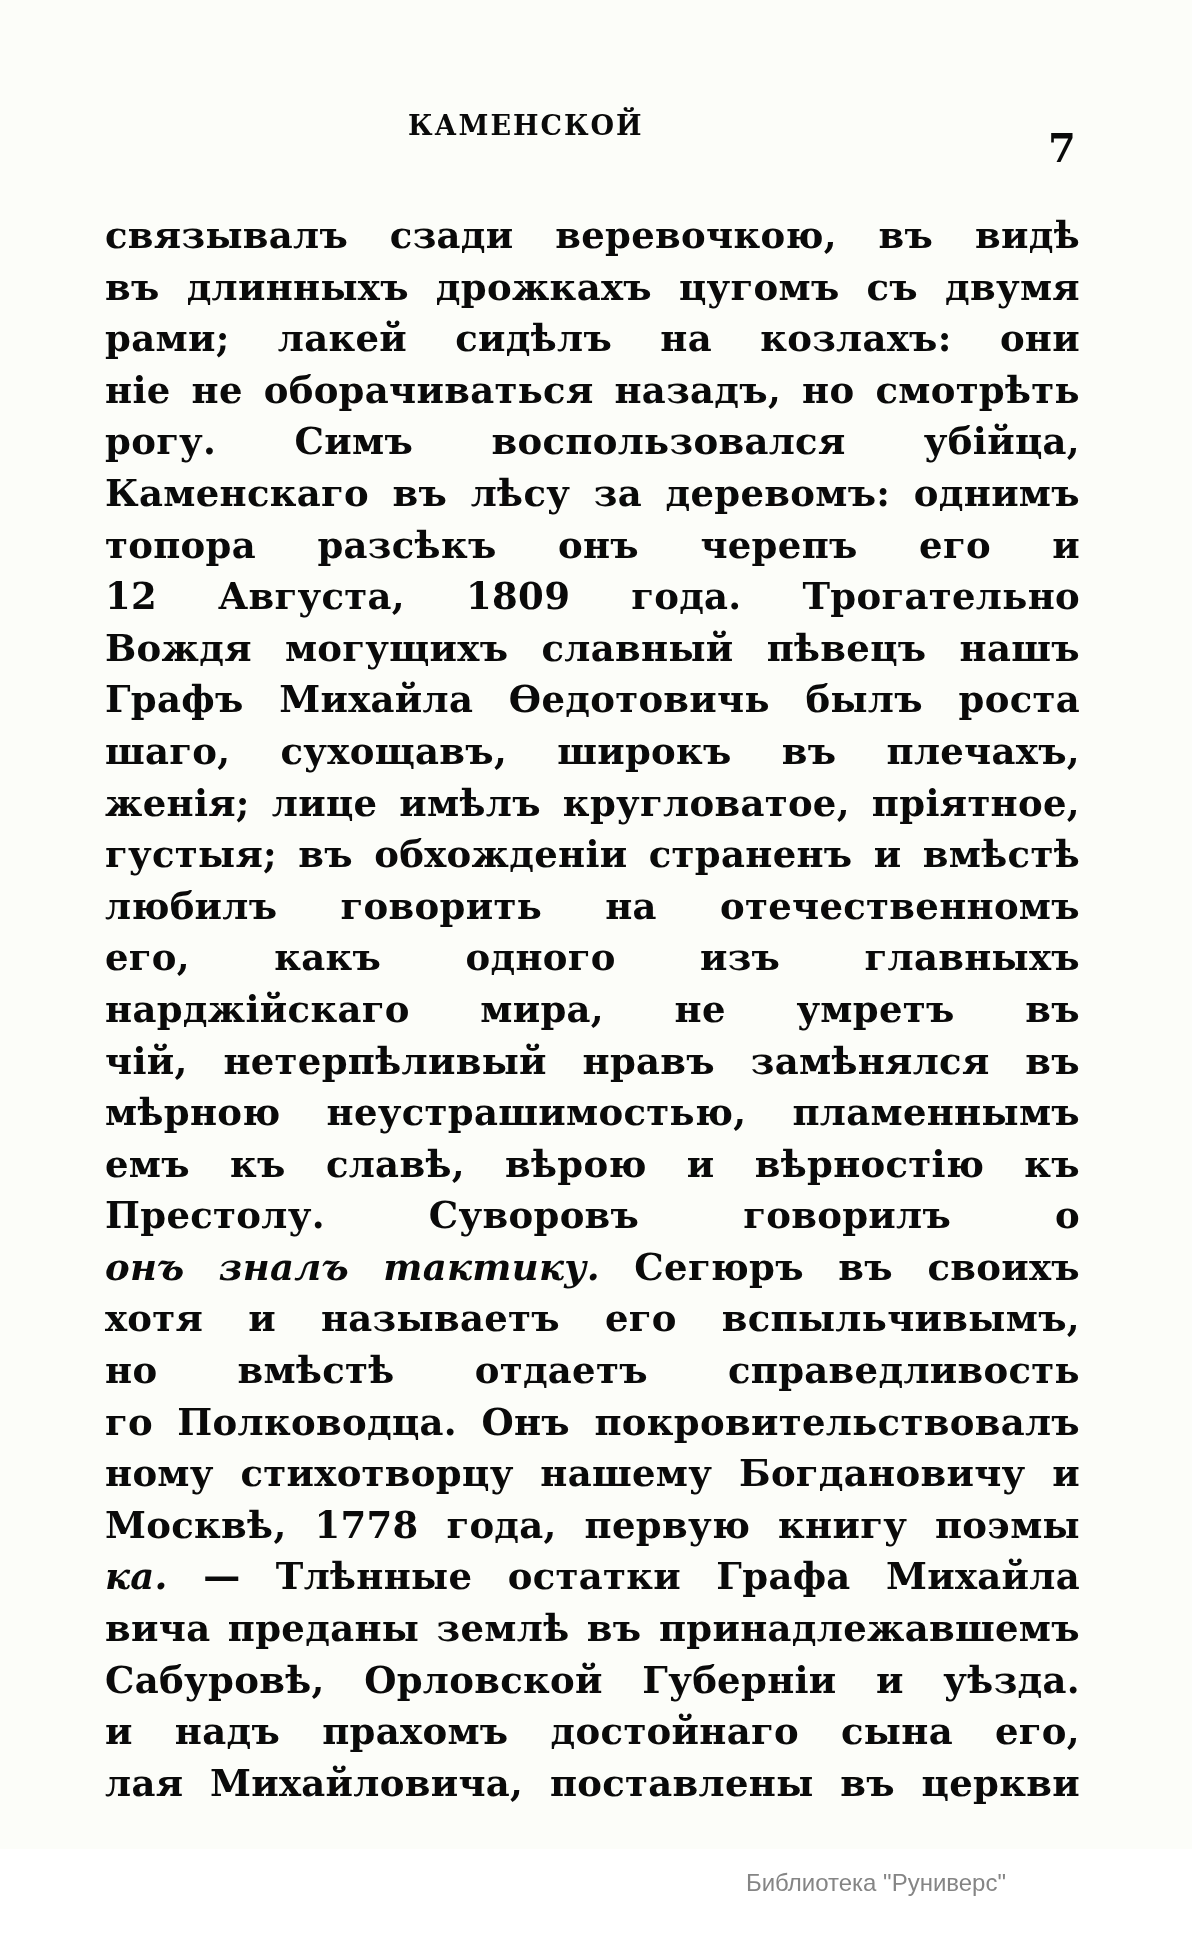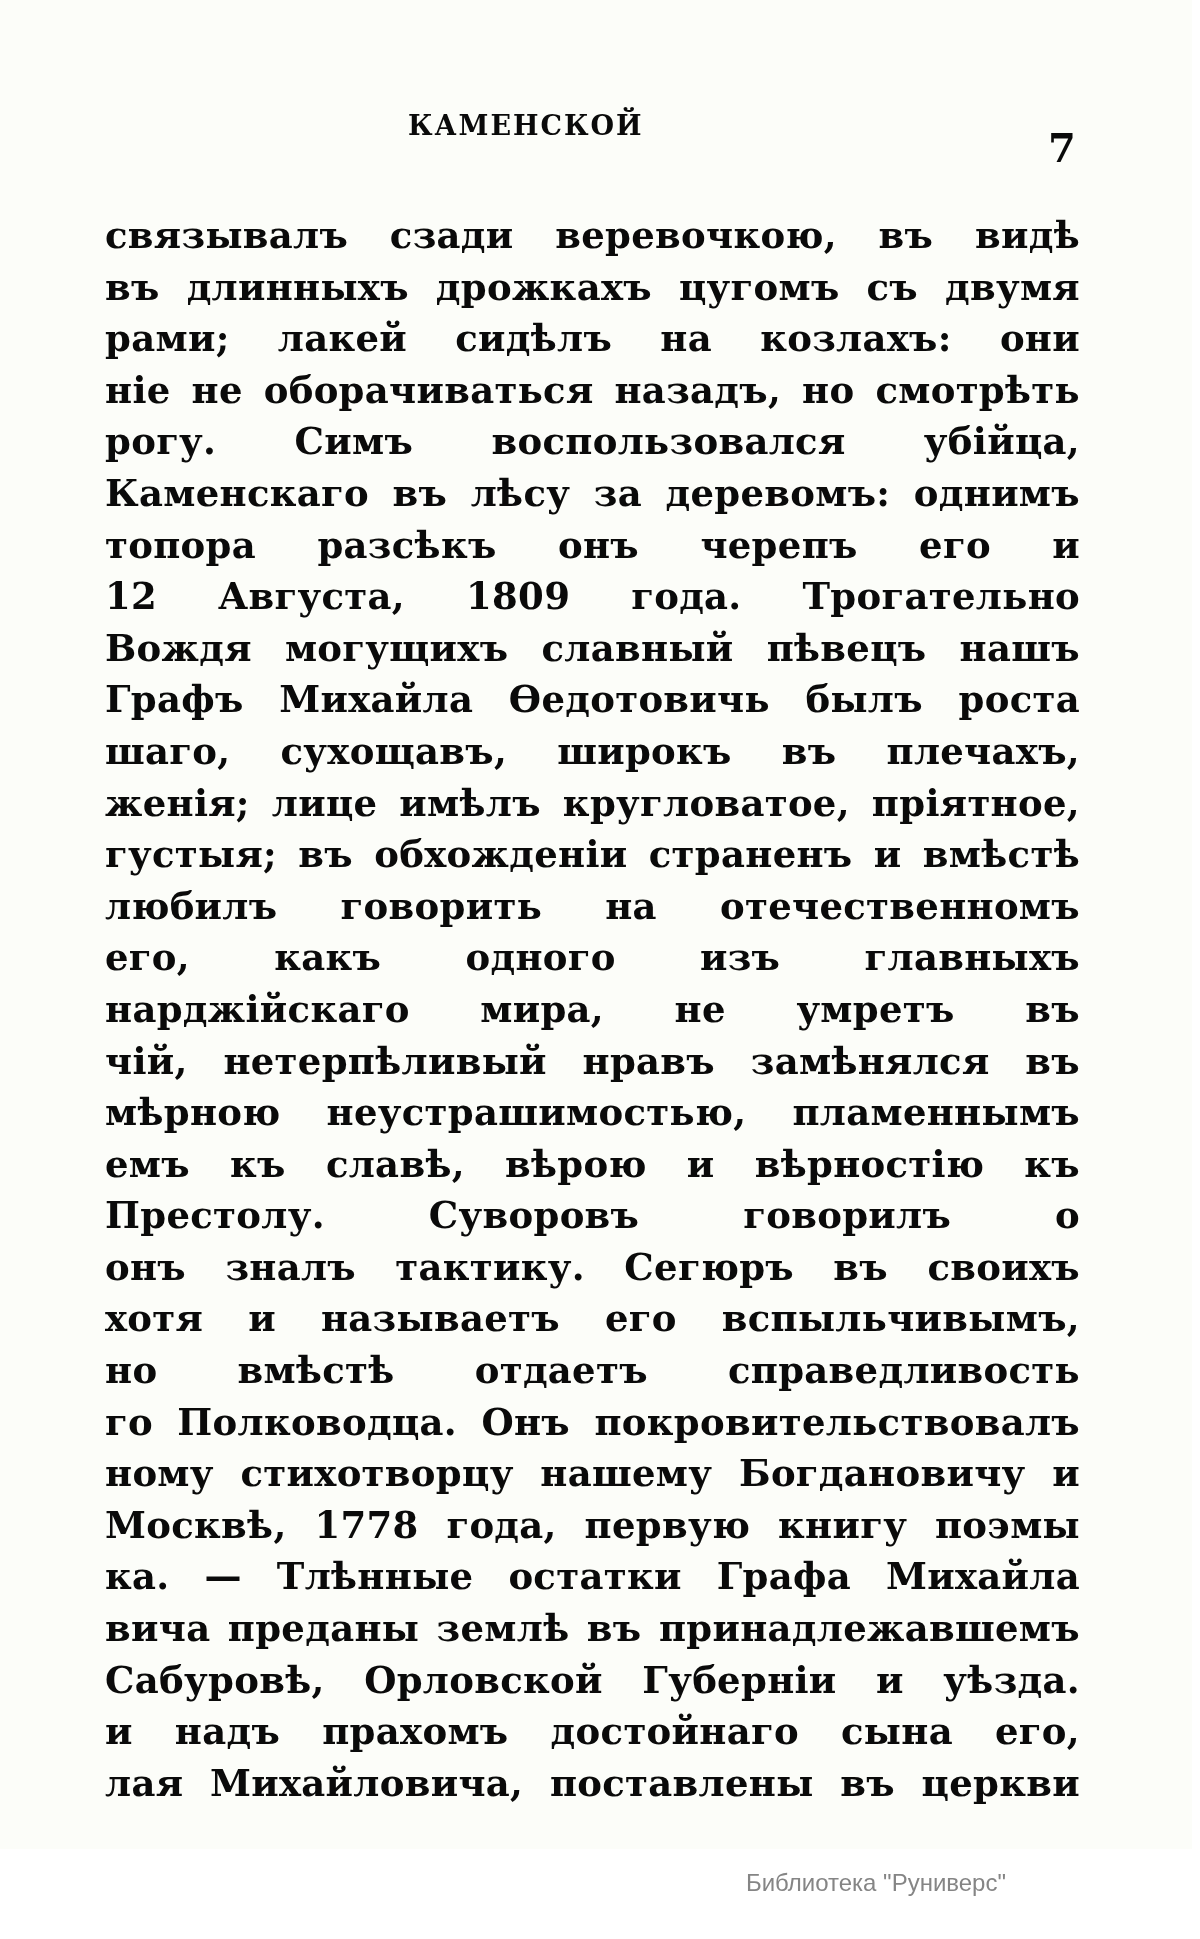--- a/index.html
+++ b/index.html
@@ -49,20 +49,21 @@
     word-spacing: 4px;
     white-space: normal;
   }
   .line::after {
     content: "";
     display: inline-block;
     width: 100%;
     height: 0;
   }
   .line .it {
+    font-style: italic;
     font-weight: 600;
   }
   .footer-strip {
     position: absolute;
     left: 0;
     top: 1849px;
     width: 1200px;
     height: 90px;
     background: #ffffff;
   }

